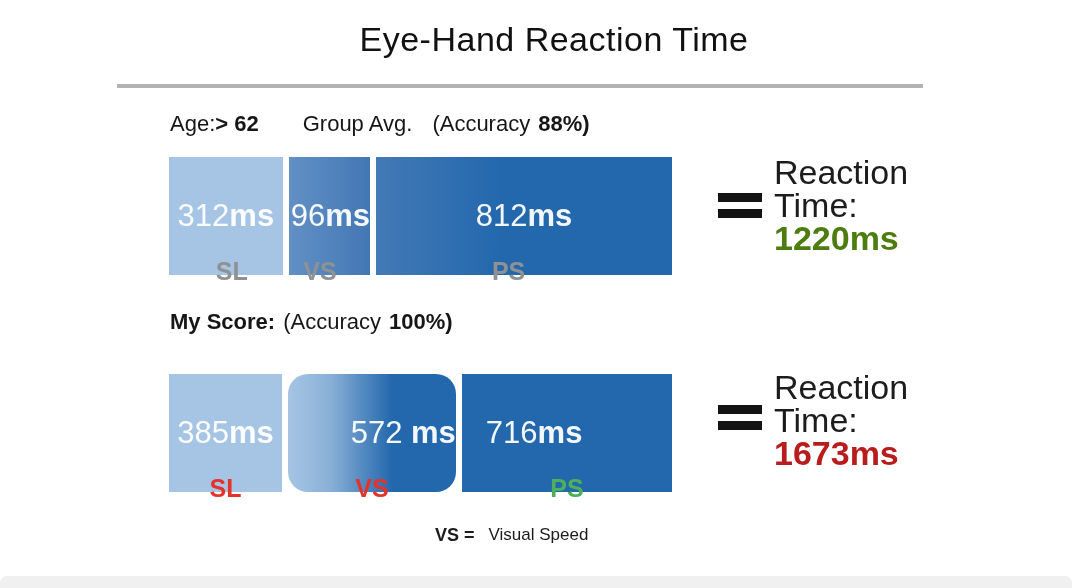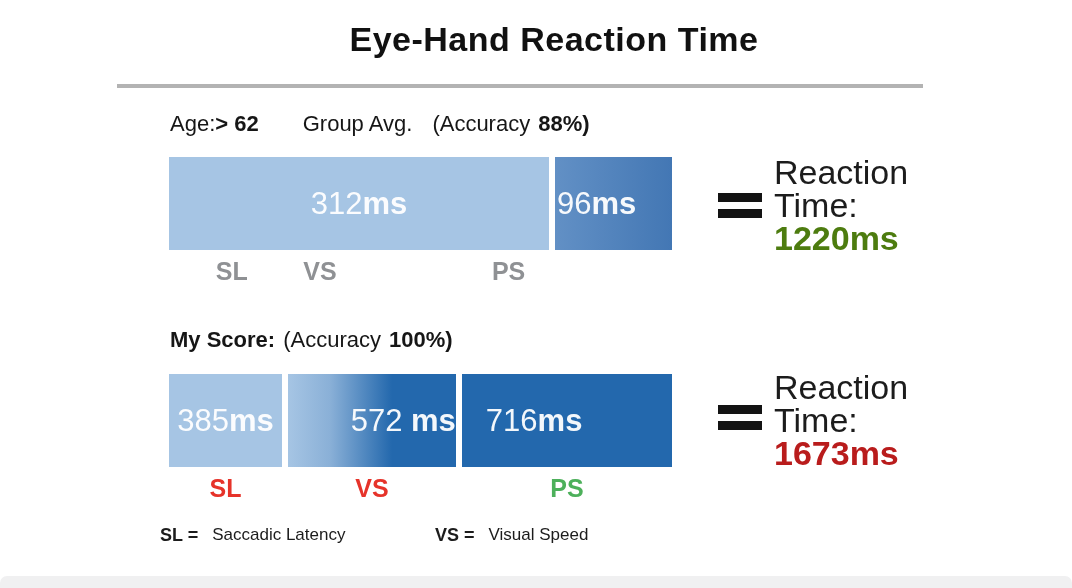--- a/index.html
+++ b/index.html
@@ -4,39 +4,39 @@
 <style>
   * { margin:0; padding:0; box-sizing:border-box; }
   html,body { background:#ffffff; }
   body { font-family:"Liberation Sans", sans-serif; }
   .stage {
     position:relative; width:1072px; height:588px; background:#ffffff;
     overflow:hidden; margin:0 auto;
   }
   .page-title {
     position:absolute; top:20px; left:0; width:100%;
-    text-align:center; font-size:34px; font-weight:bold; color:#111;
+    text-align:center; font-size:34px; font-weight:normal; color:#111;
     letter-spacing:0.5px;
     padding-left:36px;
   }
   .divider {
     position:absolute; left:117px; top:84px; width:806px; height:4px;
     background:#b3b3b3;
   }
   
   .sec-header { position:absolute; left:170px; font-size:22px; color:#161616; white-space:nowrap; }
   .sec-header .b { font-weight:bold; }
   .hdr1 { top:111px; }
-  .hdr2 { top:327px; }
+  .hdr2 { top:309px; }
   .sp-lg { display:inline-block; width:44px; }
   .sp-md { display:inline-block; width:20px; }
   .sp-sm { display:inline-block; width:8px; }
   
   .bar {
-    position:absolute; left:169px; width:503px; height:93px;
+    position:absolute; left:169px; width:503px; height:118px;
     display:flex; gap:6px;
   }
   .bar1 { top:157px; }
   .bar2 { top:374px; }
   .seg {
     position:relative; flex-basis:0; display:flex; align-items:center;
     justify-content:center; overflow:visible;
   }
   .seg .lbl {
     white-space:nowrap; color:rgba(255,255,255,0.95); font-size:31px;
@@ -99,20 +99,23 @@
     <span>Age:</span><span class="b">&gt; 62</span><span class="sp-lg"></span><span>Group Avg.</span><span class="sp-md"></span><span>(Accuracy</span><span class="sp-sm"></span><span class="b">88%)</span>
   </div>
 
   <div class="bar bar1">
     <div class="seg seg-sl1" style="flex-grow: 312;">
       <span class="lbl"><span>312</span><span class="bold">ms</span></span>
     </div>
     <div class="seg seg-vs1 gapcut" style="flex-grow: 96;">
       <span class="lbl"><span>96</span><span class="bold">ms</span></span>
     </div>
+    <div class="seg seg-ps1" style="flex-grow: 812;">
+      <span class="lbl"><span>812</span><span class="bold">ms</span></span>
+    </div>
   </div>
 
   <div class="abbr-row abbr-row1">
     <div class="abbr-cell" style="flex-grow: 312;">SL</div>
     <div class="abbr-cell" style="flex-grow: 96;">VS</div>
     <div class="abbr-cell" style="flex-grow: 812;">PS</div>
   </div>
 
   <div class="eq eq1" aria-label="=">
     <div class="ebar t"></div>
@@ -125,21 +128,21 @@
   </div>
 
   <div class="sec-header hdr2">
     <span class="b">My Score:</span><span class="sp-sm"></span><span>(Accuracy</span><span class="sp-sm"></span><span class="b">100%)</span>
   </div>
 
   <div class="bar bar2">
     <div class="seg seg-sl2" style="flex-grow: 385;">
       <span class="lbl"><span>385</span><span class="bold">ms</span></span>
     </div>
-    <div class="seg seg-vs2 gapcut" style="flex-grow: 572;">
+    <div class="seg seg-vs2 gapcut" style="flex-grow: 572; border-radius: 20px;">
       <span class="lbl"><span>572 </span><span class="bold">ms</span></span>
     </div>
     <div class="seg seg-ps2" style="flex-grow: 716;">
       <span class="lbl"><span>716</span><span class="bold">ms</span></span>
     </div>
   </div>
 
   <div class="abbr-row abbr-row2">
     <div class="abbr-cell abbr-red" style="flex-grow: 385;">SL</div>
     <div class="abbr-cell abbr-red" style="flex-grow: 572;">VS</div>
@@ -149,23 +152,19 @@
   <div class="eq eq2" aria-label="=">
     <div class="ebar t"></div>
       <div class="ebar m"></div>
   </div>
   <div class="result result2">
     <div>Reaction</div>
     <div>Time:</div>
     <div class="val">1673ms</div>
   </div>
 
-  <div class="legend-item legend-1">
-    <span class="key">SL =</span>
-    <span class="val">Saccadic Latency</span>
-  </div>
   <div class="legend-item legend-2">
     <span class="key">VS =</span>
     <span class="val">Visual Speed</span>
   </div>
 
   <div class="bottom-strip"></div>
 </div>
 
 </body></html>

